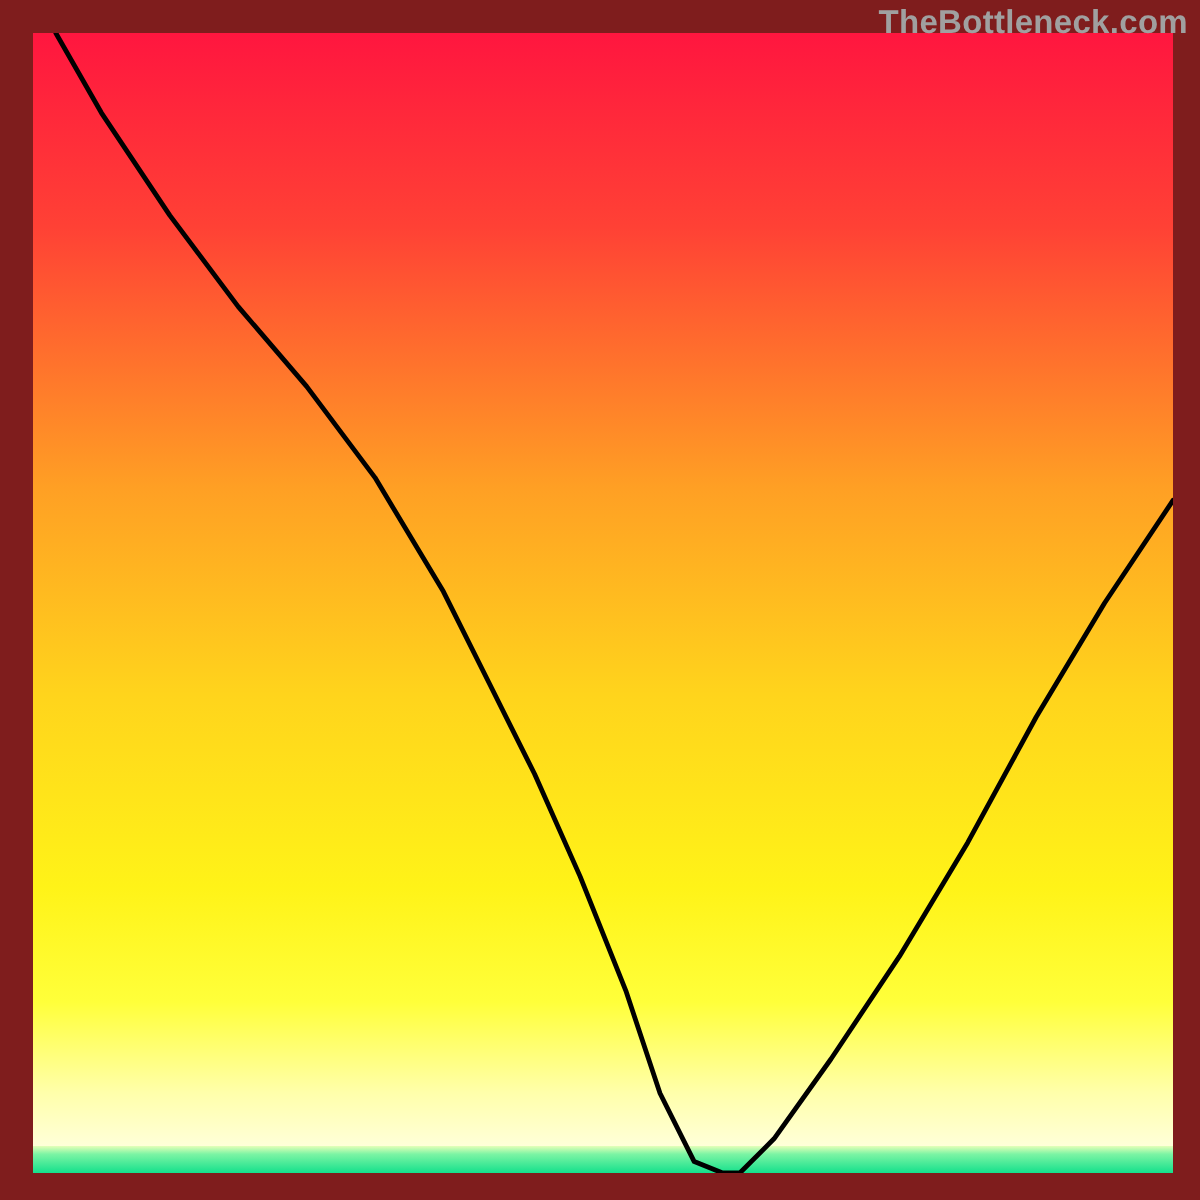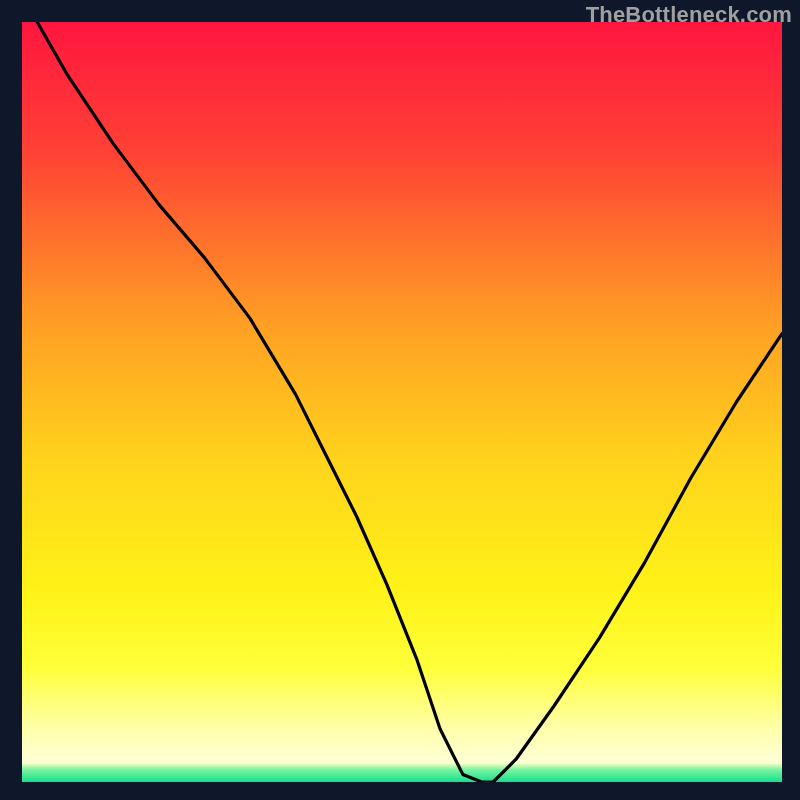--- a/index.html
+++ b/index.html
@@ -9,21 +9,21 @@
     height: 800px;
     background: #000;
     overflow: hidden;
   }
   .frame {
     position: absolute;
     left: 0;
     top: 0;
     width: 800px;
     height: 800px;
-    background: #0f172a;
+    background: #7f1d1d;
   }
   .plot-area {
     position: absolute;
     left: 22px;
     top: 22px;
     width: 760px;
     height: 760px;
     overflow: hidden;
   }
   .bg {

